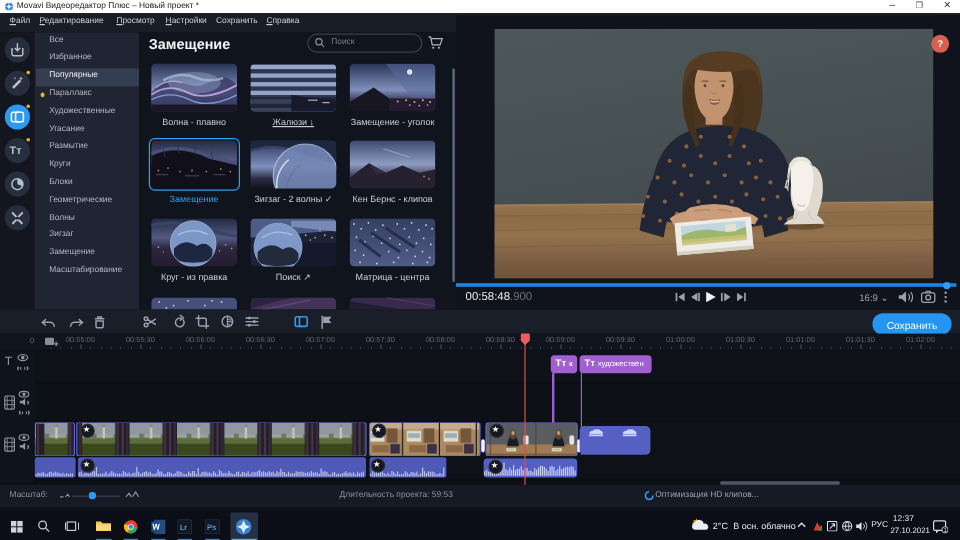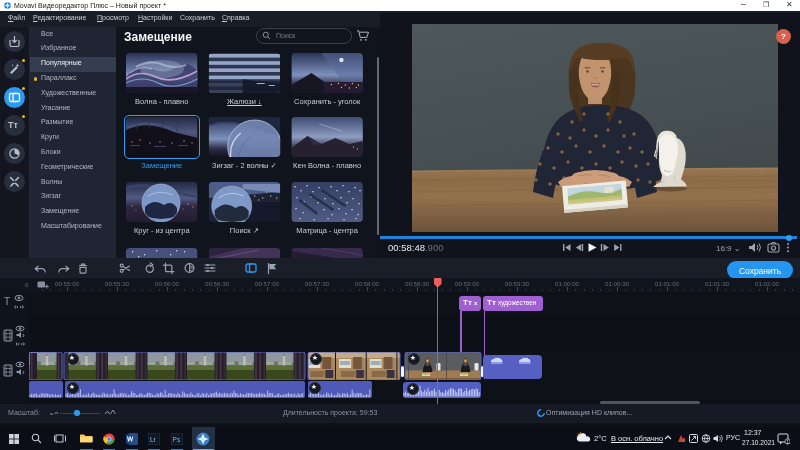--- a/index.html
+++ b/index.html
@@ -323,25 +323,25 @@
     <rect width="71.5" height="10" fill="#372a4c"></rect>
     <path d="M0 3 L44 10 H0z" fill="#241c33"></path>
     <path d="M30 0 L71.5 7" stroke="#4e3d68" stroke-width="1"></path>
   </g>
 </svg>
 
 <div class="abs" style="left:124px;top:115px;width:73.5px;height:42px;border:1.6px solid #2da0f5;border-radius:5px;"></div>
 
 <div class="tx" style="left:126px;top:97px;width:71.5px;text-align:center;font-size:7.5px;color:#c9cdd4;">Волна - плавно</div>
 <div class="tx" style="left:208.7px;top:97px;width:71.5px;text-align:center;font-size:7.5px;color:#c9cdd4;text-decoration:underline;">Жалюзи ↓</div>
-<div class="tx" style="left:291.4px;top:97px;width:71.5px;text-align:center;font-size:7.5px;color:#c9cdd4;">Сохранить - уголок</div>
+<div class="tx" style="left:291.4px;top:97px;width:71.5px;text-align:center;font-size:7.5px;color:#c9cdd4;">Замещение - уголок</div>
 <div class="tx" style="left:126px;top:161px;width:71.5px;text-align:center;font-size:7.5px;color:#2da0f5;">Замещение</div>
 <div class="tx" style="left:208.7px;top:161px;width:71.5px;text-align:center;font-size:7.5px;color:#c9cdd4;">Зигзаг - 2 волны ✓</div>
-<div class="tx" style="left:291.4px;top:161px;width:71.5px;text-align:center;font-size:7.5px;color:#c9cdd4;">Кен Волна - плавно</div>
-<div class="tx" style="left:126px;top:226px;width:71.5px;text-align:center;font-size:7.5px;color:#c9cdd4;">Круг - из центра</div>
+<div class="tx" style="left:291.4px;top:161px;width:71.5px;text-align:center;font-size:7.5px;color:#c9cdd4;">Кен Бернс - клипов</div>
+<div class="tx" style="left:126px;top:226px;width:71.5px;text-align:center;font-size:7.5px;color:#c9cdd4;">Круг - из правка</div>
 <div class="tx" style="left:208.7px;top:226px;width:71.5px;text-align:center;font-size:7.5px;color:#c9cdd4;">Поиск ↗</div>
 <div class="tx" style="left:291.4px;top:226px;width:71.5px;text-align:center;font-size:7.5px;color:#c9cdd4;">Матрица - центра</div>
 
 <div class="abs" style="left:380px;top:13px;width:420px;height:245px;background:#10131b;"></div>
 
 <svg class="abs" style="left:412px;top:24px" width="366" height="208" viewBox="0 0 366 208">
   <defs>
     <linearGradient id="wallg" x1="0" y1="0" x2=".3" y2="1">
       <stop offset="0" stop-color="#4e5759"></stop>
         <stop offset=".6" stop-color="#464f51"></stop>
@@ -857,21 +857,21 @@
 <div class="abs" style="left:148px;top:448.6px;width:12px;height:1.4px;background:#4a7cab;"></div>
 <div class="abs" style="left:171px;top:448.6px;width:12px;height:1.4px;background:#4a7cab;"></div>
 <div class="abs" style="left:193px;top:448.6px;width:21px;height:1.4px;background:#6ea6d8;"></div>
 
 <svg class="abs" style="left:576px;top:432px" width="15" height="13" viewBox="0 0 15 13">
   <circle cx="4.5" cy="4" r="2.6" fill="#f5c64c"></circle>
   <path d="M4.5 .2 v1 M.8 4 h1 M1.8 1.3 l.7 .7 M7.2 1.3 l-.7 .7" stroke="#f5c64c" stroke-width=".8"></path>
   <path d="M3 9.5 a3 3 0 0 1 .5 -5.9 a3.5 3.5 0 0 1 6.8 .9 a2.6 2.6 0 0 1 2.2 5z" fill="#e8edf2"></path>
 </svg>
 <div class="tx" style="left:594px;top:434px;font-size:7.5px;color:#e8ebf0;">2°C</div>
-<div class="tx" style="left:611px;top:434px;font-size:7.5px;color:#e8ebf0;text-decoration:underline;">В осн. облачно</div>
+<div class="tx" style="left:611px;top:434px;font-size:7.5px;color:#e8ebf0;">В осн. облачно</div>
 <svg class="abs" style="left:664px;top:435px" width="8" height="5" viewBox="0 0 8 5">
     <path d="M1 4 L4 1 L7 4" stroke="#d8dce2" stroke-width="1.2" fill="none"></path>
   </svg>
 <svg class="abs" style="left:677px;top:434px" width="9" height="9" viewBox="0 0 9 9">
   <path d="M1 8 L4 1 L6 5 L8 3.5 L8 8z" fill="#d93a2e"></path>
   <path d="M4.8 8 L6.5 4.5 L8 8z" fill="#3a9a3a"></path>
 </svg>
 <svg class="abs" style="left:689px;top:434px" width="9" height="9" viewBox="0 0 9 9">
   <rect x=".5" y=".5" width="8" height="8" rx="1" fill="none" stroke="#d8dce2" stroke-width="1"></rect>
   <path d="M2.5 6.5 L6.5 2.5 M6.5 2.5 h-2.5 M6.5 2.5 v2.5" stroke="#d8dce2" stroke-width=".9" fill="none"></path>

